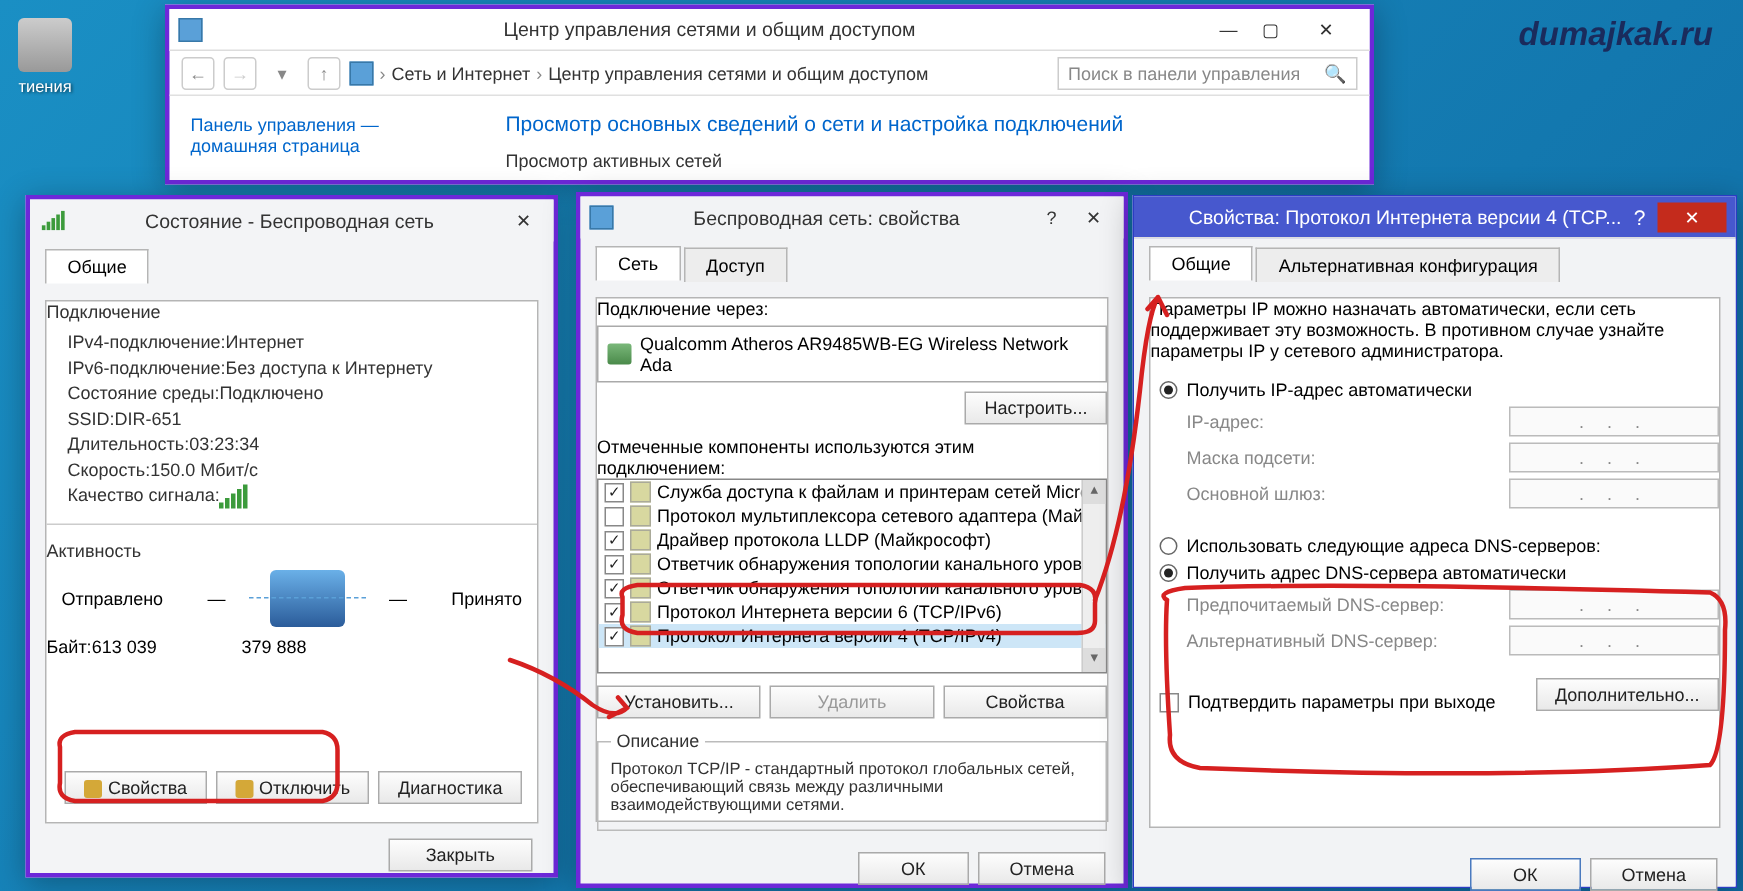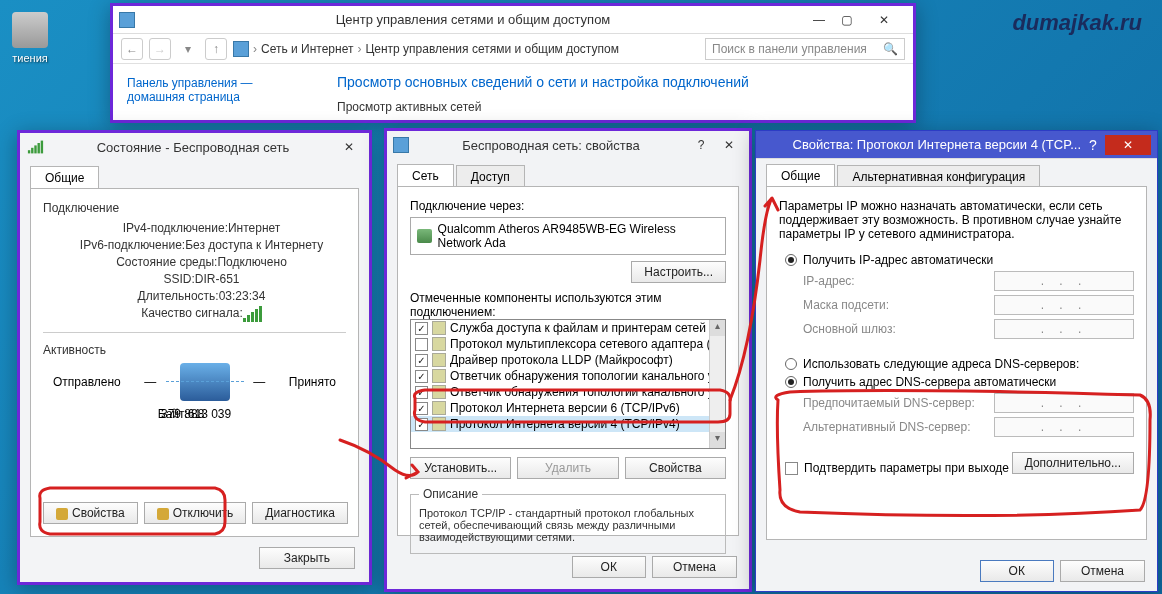--- a/index.html
+++ b/index.html
@@ -138,29 +138,29 @@
     font-size: 12px;
     position: relative;
     top: 1px;
     margin-right: 2px;
   }
   .tab:not(.active) {
     background: #ededed;
     top: 2px;
   }
   .tab-content {
-    margin: 0 10px 10px;
+    margin: 12px 10px 10px;
     border: 1px solid #b5b5b5;
     background: #fff;
-    padding: 12px;
+    padding: 0;
     height: calc(100% - 100px);
     position: relative;
   }
   .group-label { font-size: 12px; color: #333; margin-bottom: 6px; }
-  .kv-row { display: flex; justify-content: center; margin: 3px 0 3px 14px; font-size: 12px; }
+  .kv-row { display: flex; justify-content: flex-start; margin: 3px 0 3px 14px; font-size: 12px; }
   .kv-row .k { color: #333; }
   .kv-row .v { color: #333; }
   .signal-bars {
     display: inline-flex; align-items: flex-end; gap: 1px; height: 16px;
   }
   .signal-bars span { width: 3px; background: #3c9b3c; }
   .signal-bars span:nth-child(1){height:4px;}
   .signal-bars span:nth-child(2){height:7px;}
   .signal-bars span:nth-child(3){height:10px;}
   .signal-bars span:nth-child(4){height:13px;}
@@ -436,20 +436,24 @@
       </div>
     <div class="kv-row">
         <span class="k">SSID:</span>
         <span class="v">DIR-651</span>
       </div>
     <div class="kv-row">
         <span class="k">Длительность:</span>
         <span class="v">03:23:34</span>
       </div>
     <div class="kv-row">
+        <span class="k">Скорость:</span>
+        <span class="v">150.0 Мбит/с</span>
+      </div>
+    <div class="kv-row">
         <span class="k">Качество сигнала:</span>
       <span class="signal-bars">
           <span></span>
           <span></span>
           <span></span>
           <span></span>
           <span></span>
         </span>
     </div>
     <hr class="divider">

